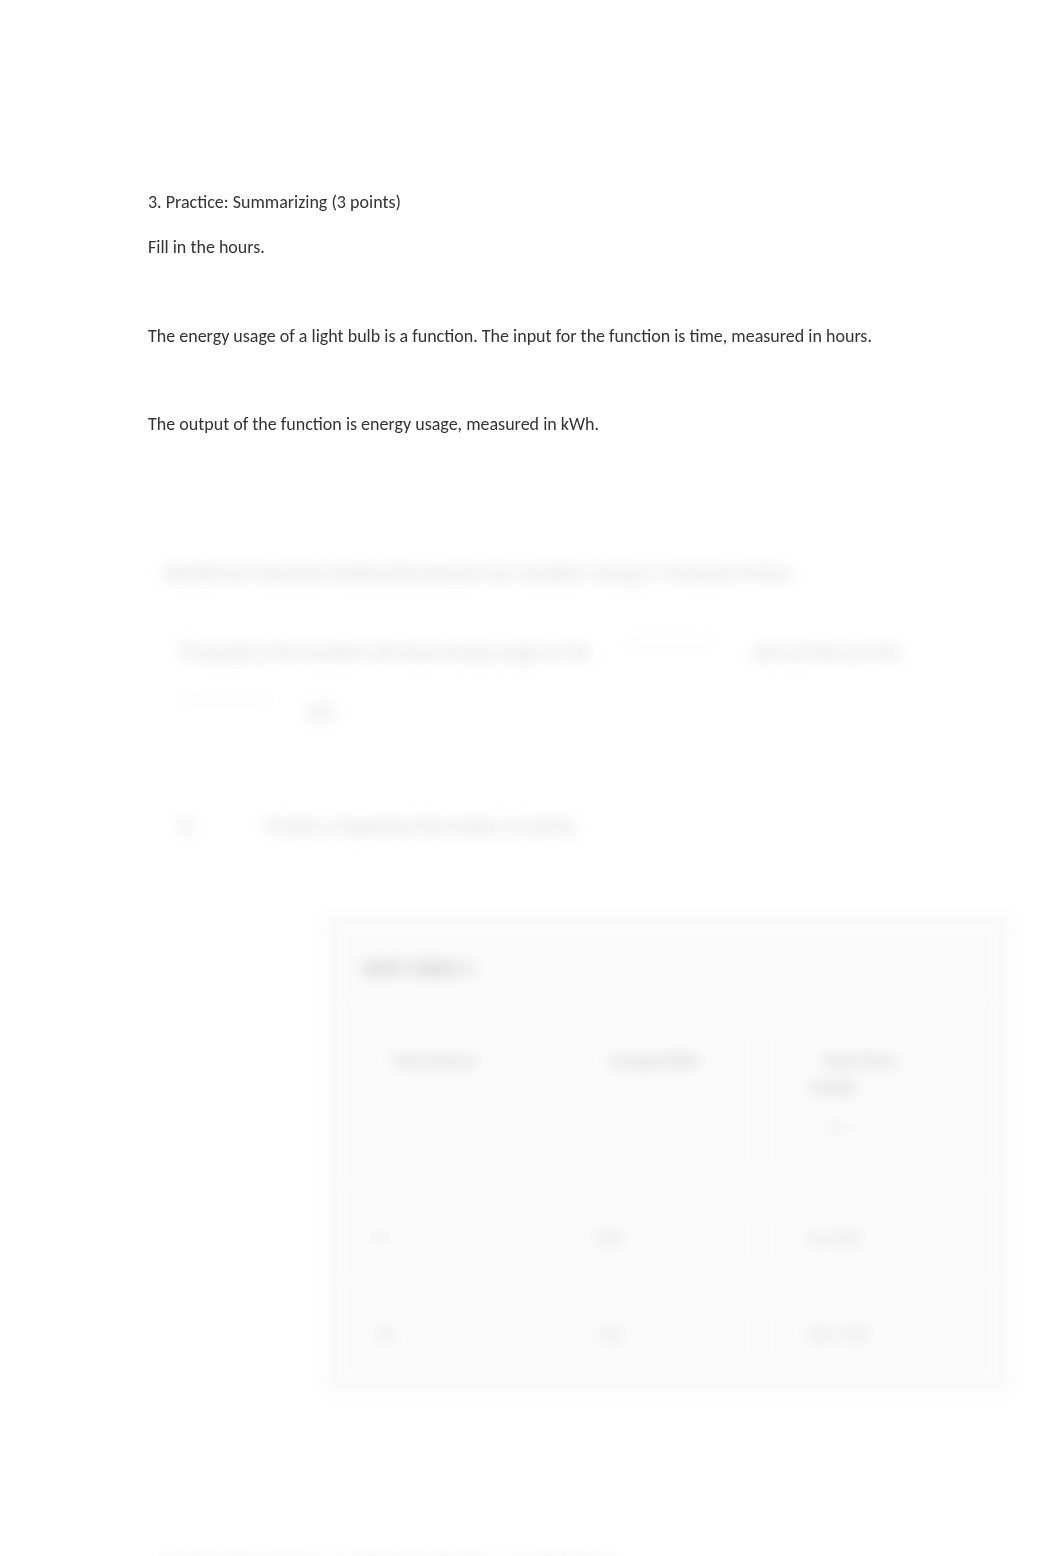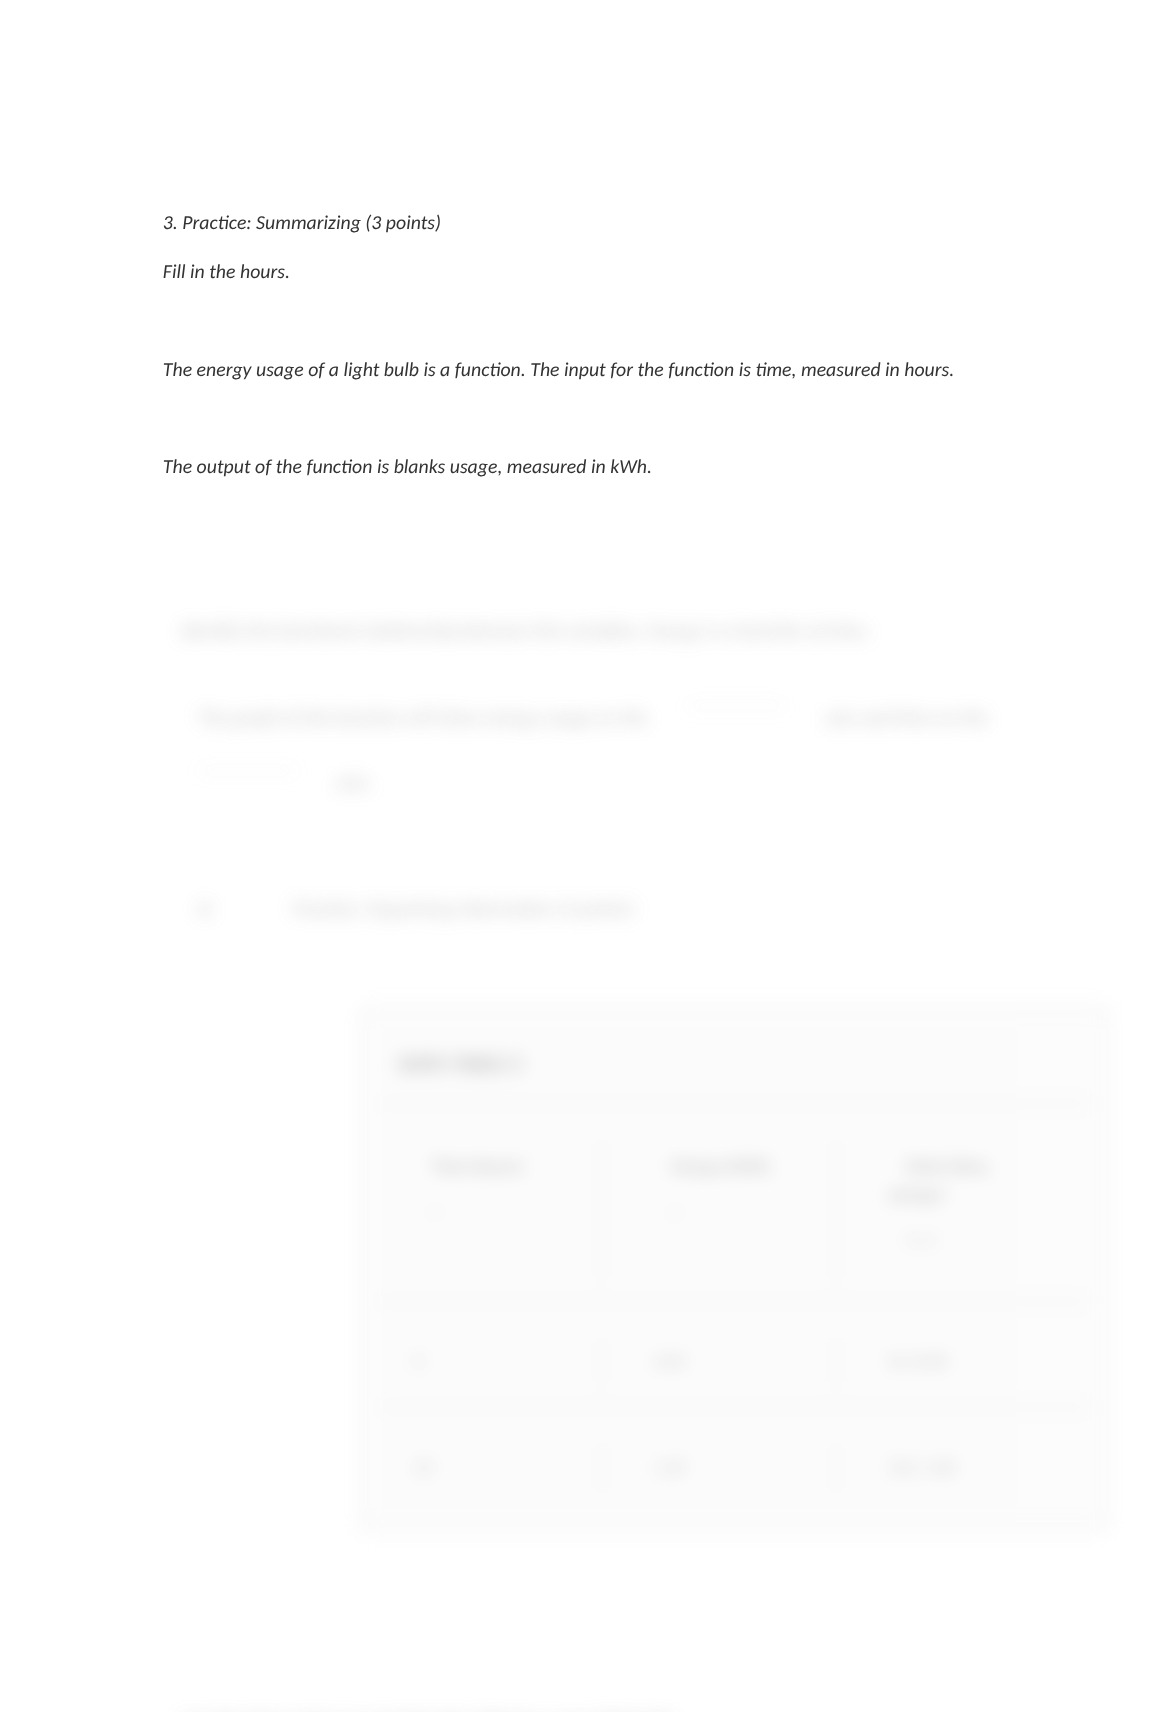--- a/index.html
+++ b/index.html
@@ -1,19 +1,18 @@
 <!DOCTYPE html>
 <html><head>
   <meta charset="utf-8">
   <style>
     * {
       margin: 16px;
       padding: 0;
       box-sizing: border-box;
-      font-style: italic;
     }
     body {
       font-family: Calibri, 'Segoe UI', Arial, sans-serif;
       background: #ffffff;
       width: 1062px;
       height: 1556px;
       position: relative;
       padding: 140px 100px 60px 100px;
       color: #333;
       font-size: 18px;
@@ -108,21 +107,21 @@
     }
   </style>
 </head>
 <body>
 
 <div class="heading">3. Practice: Summarizing (3 points)</div>
 <div class="instruction">Fill in the hours.</div>
 
 <div class="para">The energy usage of a light bulb is a function. The input for the function is time, measured in hours.</div>
 
-<div class="para">The output of the function is blanks usage, measured in kWh.</div>
+<div class="para">The output of the function is energy usage, measured in kWh.</div>
 
 <div class="blurred-region">
 
   <div class="blurred-text blurred-para">Identify the functional relationship between the variables. Energy is a function of time.</div>
 
   <div class="blurred-para">
     <span>The graph of the function will show energy usage on the </span>
     <span class="underline-blank"></span>
     <span> axis and time on the </span>
     <span class="underline-blank"></span>

